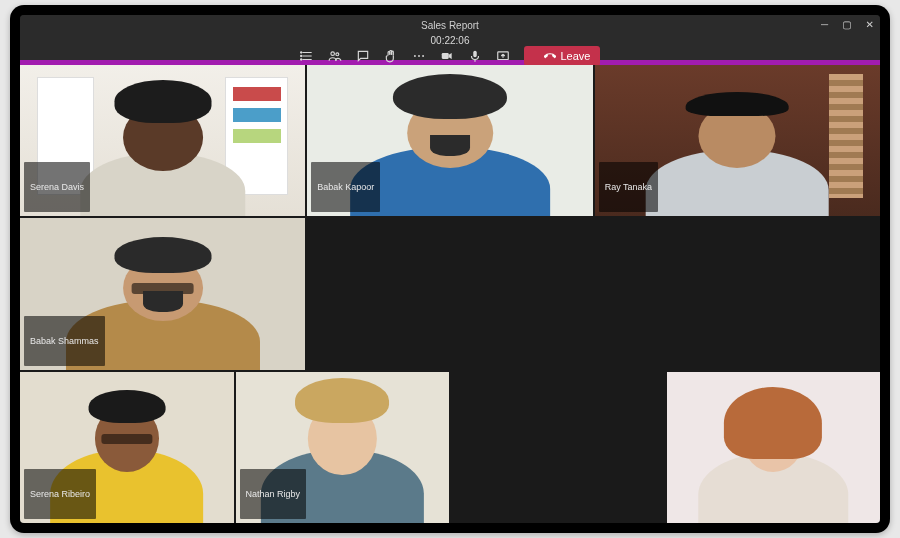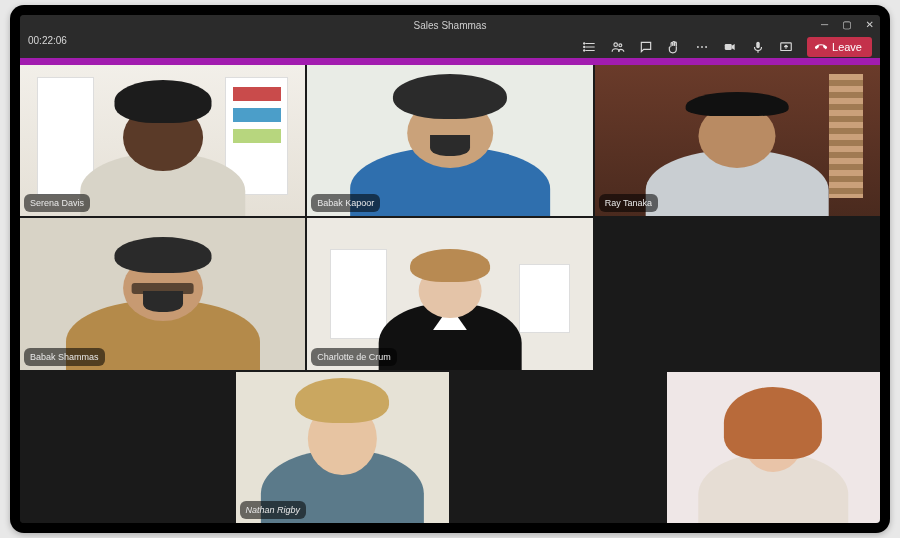--- a/index.html
+++ b/index.html
@@ -49,35 +49,37 @@
     display: flex;
     align-items: center;
     gap: 14px;
     color: #cfcfcf;
   }
   .win-controls span { font-size: 10px; line-height: 1; cursor: pointer; }
   .toolbar {
     height: 30px;
     background: #2b2b2b;
     display: flex;
+    align-items: center;
     justify-content: space-between;
     padding: 0 8px;
-    border-bottom: 7px solid #a21caf;
+    border-bottom: 5px solid #a21caf;
+    flex-direction: column;
   }
   .timer { color: #d8d8d8; font-size: 10px; }
   .tb-right { display: flex; align-items: center; gap: 14px; }
   .tb-icon { color: #d8d8d8; display: inline-flex; cursor: pointer; }
   .tb-icon svg { width: 14px; height: 14px; }
   .leave-btn {
     background: #c4314b;
     color: #fff;
     font-size: 11px;
     border: none;
     border-radius: 3px;
-    padding: 4px 10px 4px 8px;
+    padding: 4px 10px 4px 20px;
     display: inline-flex;
     align-items: center;
     gap: 5px;
     cursor: pointer;
   }
   .leave-btn svg { width: 12px; height: 12px; }
   .grid {
     flex: 1;
     display: grid;
     grid-template-columns: repeat(12, 1fr);
@@ -103,43 +105,43 @@
     transform: translateX(-50%);
     border-radius: 48% 48% 0 0 / 60% 60% 0 0;
   }
   .name-pill {
     position: absolute;
     left: 4px;
     bottom: 4px;
     background: rgba(0,0,0,0.55);
     color: #e8e8e8;
     font-size: 9px;
-    padding: 4px 6px;
-    border-radius: 6px;
+    padding: 20px 6px;
+    border-radius: 1px;
   }
   
   .r0 { grid-row: 1; }
   .r1 { grid-row: 2; }
   .r2 { grid-row: 3; }
   .c0-4 { grid-column: 1 / span 4; }
   .c4-4 { grid-column: 5 / span 4; }
   .c8-4 { grid-column: 9 / span 4; }
   .c0-3 { grid-column: 1 / span 3; }
-  .c3-3 { grid-column: 4 / span 3; font-style: italic; }
+  .c3-3 { grid-column: 4 / span 3; }
   .c6-3 { grid-column: 7 / span 3; }
   .c9-3 { grid-column: 10 / span 3; }
 </style>
 </head>
 <body>
 
 <div class="device">
   <div class="screen">
 
     <div class="titlebar">
-      <span>Sales Shammas</span>
+      <span>Sales Report</span>
       <div class="win-controls">
         <span>─</span>
         <span>▢</span>
         <span>✕</span>
       </div>
     </div>
 
     <div class="toolbar">
       <div class="timer">00:22:06</div>
       <div class="tb-right">
@@ -250,33 +252,31 @@
         <div class="bg" style="background:#d8d3c6;">
           <div class="body" style="bottom:0;width:68%;height:46%;background:#b48a4a;"></div>
           <div class="head" style="bottom:32%;width:28%;height:44%;background:#c79a72;"></div>
           <div style="position:absolute;left:50%;bottom:64%;transform:translateX(-50%);width:34%;height:24%;border-radius:50% 50% 40% 40%;background:#2a2a2a;"></div>
           <div style="position:absolute;left:50%;bottom:50%;transform:translateX(-50%);width:22%;height:7%;border-radius:3px;background:rgba(0,0,0,0.55);"></div>
           <div style="position:absolute;left:50%;bottom:38%;transform:translateX(-50%);width:14%;height:14%;border-radius:0 0 40% 40%;background:#2a2a2a;"></div>
         </div>
         <div class="name-pill">Babak Shammas</div>
       </div>
 
-      <div class="tile r1 c4-4">
-        <div class="bg" style="background:#ece9e2;">
-          <div style="position:absolute;left:8%;top:20%;width:20%;height:60%;background:#fff;border:1px solid #ddd;"></div>
-          <div style="position:absolute;right:8%;top:30%;width:18%;height:46%;background:#fff;border:1px solid #ddd;"></div>
-          <div class="body" style="bottom:0;width:50%;height:44%;background:#111;"></div>
-          <div style="position:absolute;left:50%;bottom:26%;transform:translateX(-50%);width:12%;height:16%;background:#fff;clip-path:polygon(50% 0,100% 100%,0 100%);"></div>
-          <div class="head" style="bottom:34%;width:22%;height:36%;background:#e4c4a8;"></div>
-          <div style="position:absolute;left:50%;bottom:58%;transform:translateX(-50%);width:28%;height:22%;border-radius:50% 50% 40% 40%;background:#b88a52;"></div>
-        </div>
-        <div class="name-pill">Charlotte de Crum</div>
-      </div>
-
-
+
+
+      <div class="tile r2 c0-3">
+        <div class="bg" style="background:#e3ddcf;">
+          <div class="body" style="bottom:0;width:72%;height:48%;background:#e9c22e;"></div>
+          <div class="head" style="bottom:34%;width:30%;height:44%;background:#8a5a3a;"></div>
+          <div style="position:absolute;left:50%;bottom:66%;transform:translateX(-50%);width:36%;height:22%;border-radius:50% 50% 40% 40%;background:#1a1a1a;"></div>
+          <div style="position:absolute;left:50%;bottom:52%;transform:translateX(-50%);width:24%;height:7%;border-radius:3px;background:rgba(0,0,0,0.5);"></div>
+        </div>
+        <div class="name-pill">Serena Ribeiro</div>
+      </div>
 
       <div class="tile r2 c3-3">
         <div class="bg" style="background:#e6e2d6;">
           <div class="body" style="bottom:0;width:76%;height:48%;background:#5b7a8a;"></div>
           <div class="head" style="bottom:32%;width:32%;height:48%;background:#e7c4a2;"></div>
           <div style="position:absolute;left:50%;bottom:66%;transform:translateX(-50%);width:44%;height:30%;border-radius:50% 50% 40% 40%;background:#caa760;"></div>
         </div>
         <div class="name-pill">Nathan Rigby</div>
       </div>
 

